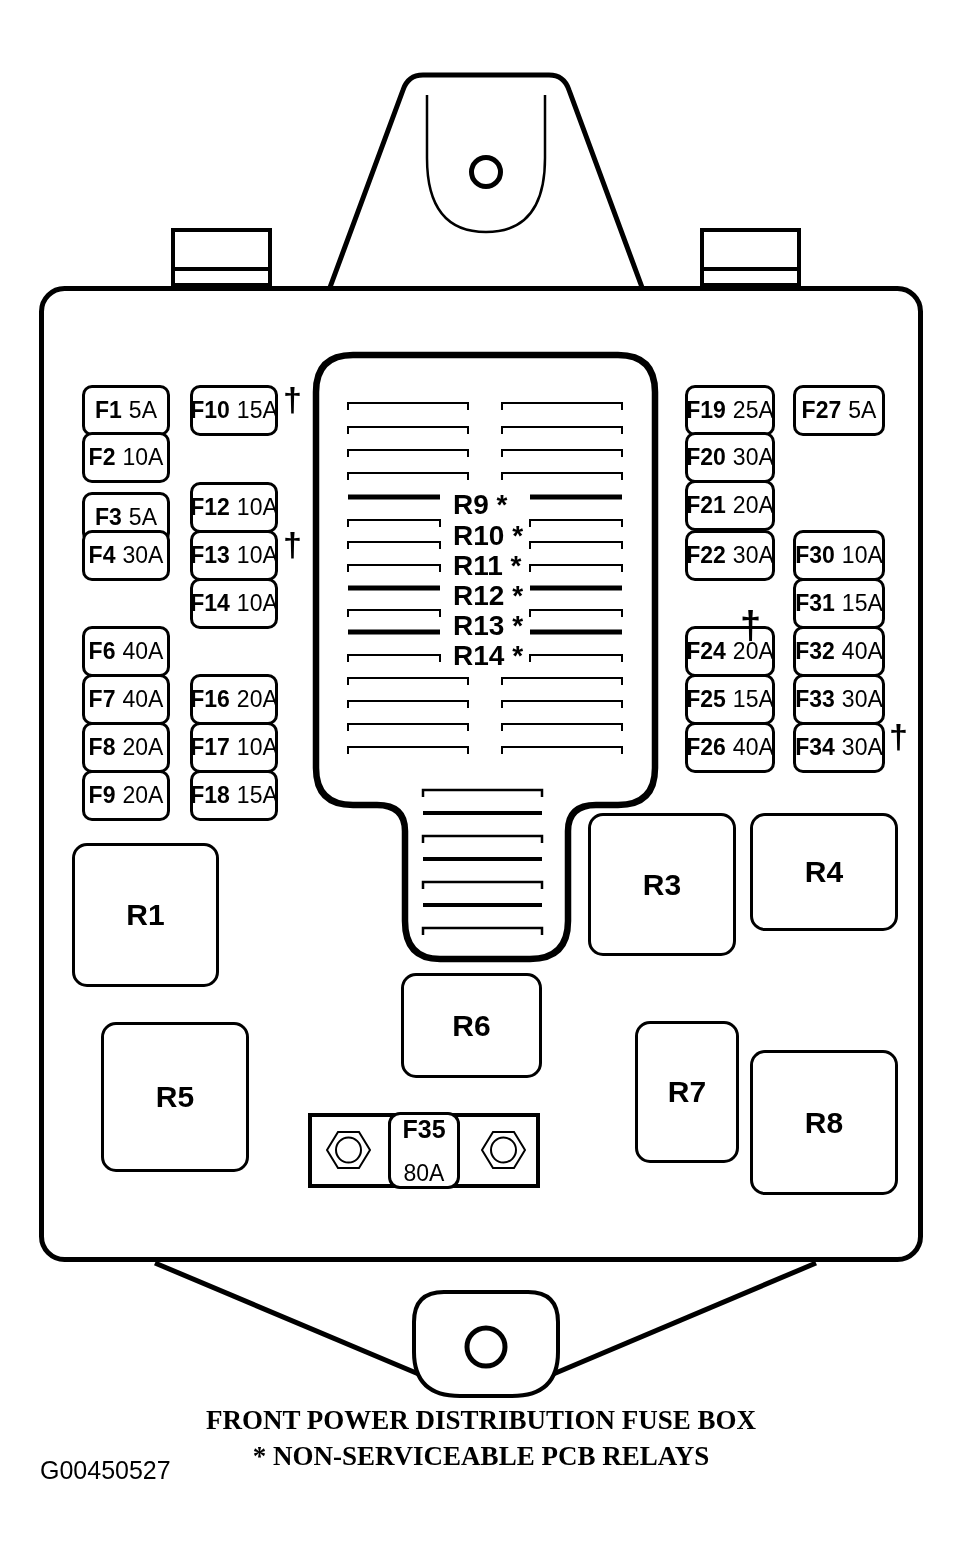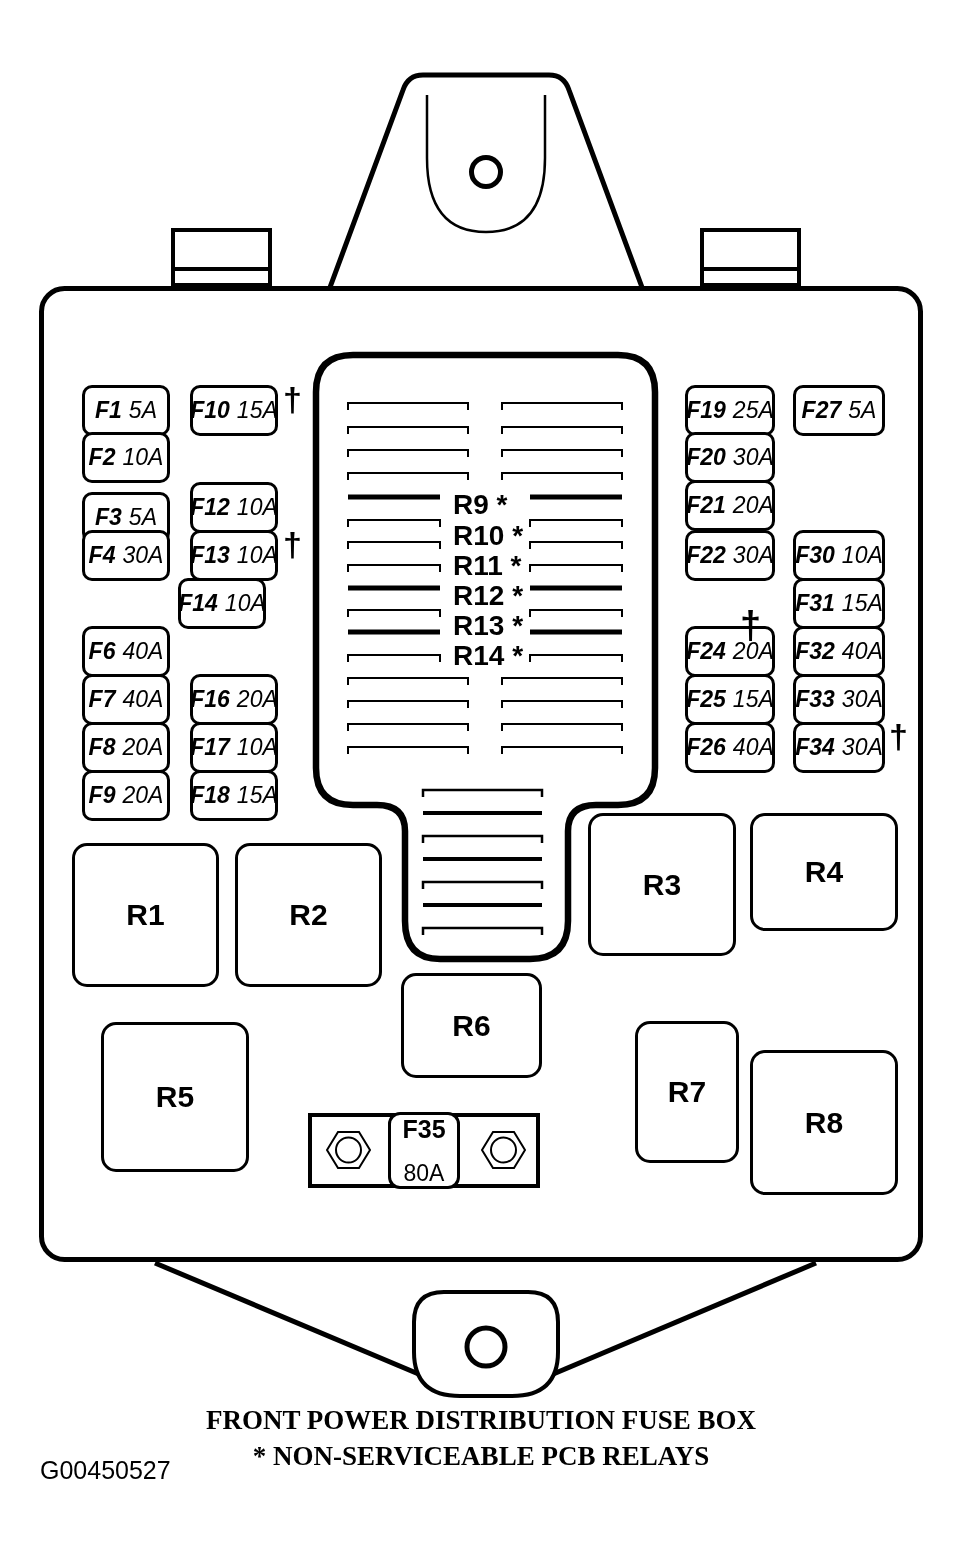--- a/index.html
+++ b/index.html
@@ -1,21 +1,21 @@
 <!DOCTYPE html>
 <html><head>
 <meta charset="utf-8">
 <style>
   html,body{margin:0;padding:0;background:#ffffff;}
   #stage{position:relative;width:962px;height:1558px;background:#fff;overflow:hidden;
          font-family:"Liberation Sans",sans-serif;color:#000;}
   #bg{position:absolute;left:0;top:0;}
   .fuse{position:absolute;height:51px;box-sizing:border-box;background:#fff;
         border:3px solid #000;border-radius:10px;display:flex;align-items:center;
-        justify-content:center;gap:7px;font-size:23px;line-height:1;font-style:italic;}
+        justify-content:center;gap:7px;font-size:23px;line-height:1;}
   .fuse .fid{font-weight:bold;}
   .relay{position:absolute;box-sizing:border-box;background:#fff;border:3px solid #000;
          border-radius:15px;display:flex;align-items:center;justify-content:center;
          font-size:30px;font-weight:bold;}
   .pcb{position:absolute;left:453px;height:30px;line-height:30px;font-size:28px;
        font-weight:bold;white-space:pre;}
   .dagger{position:absolute;font-size:34px;font-weight:bold;line-height:1;}
   .f35outer{position:absolute;left:308px;top:1113px;width:232px;height:75px;
             box-sizing:border-box;border:4px solid #000;background:transparent;}
   .f35tile{position:absolute;left:388px;top:1112px;width:72px;height:77px;
@@ -143,21 +143,21 @@
       <span class="famp">15A</span>
     </div>
   <div class="fuse" style="left:190px;top:482px;width:88px">
       <span class="fid">F12</span>
       <span class="famp">10A</span>
     </div>
   <div class="fuse" style="left:190px;top:530px;width:88px">
       <span class="fid">F13</span>
       <span class="famp">10A</span>
     </div>
-  <div class="fuse" style="left:178px;top:578px;width:88px">
+  <div class="fuse" style="left:190px;top:578px;width:88px">
       <span class="fid">F14</span>
       <span class="famp">10A</span>
     </div>
   <div class="fuse" style="left:190px;top:674px;width:88px">
       <span class="fid">F16</span>
       <span class="famp">20A</span>
     </div>
   <div class="fuse" style="left:190px;top:722px;width:88px">
       <span class="fid">F17</span>
       <span class="famp">10A</span>
@@ -227,21 +227,20 @@
   <div class="dagger" style="left:889px;top:719px">†</div>
 
   <div class="pcb" style="top:490px">R9 *</div>
   <div class="pcb" style="top:521px">R10 *</div>
   <div class="pcb" style="top:551px">R11 *</div>
   <div class="pcb" style="top:581px">R12 *</div>
   <div class="pcb" style="top:611px">R13 *</div>
   <div class="pcb" style="top:641px">R14 *</div>
 
   <div class="relay" style="left:72px;top:843px;width:147px;height:144px">R1</div>
-  <div class="relay" style="left:235px;top:843px;width:147px;height:144px">R2</div>
   <div class="relay" style="left:588px;top:813px;width:148px;height:143px">R3</div>
   <div class="relay" style="left:750px;top:813px;width:148px;height:118px">R4</div>
   <div class="relay" style="left:101px;top:1022px;width:148px;height:150px">R5</div>
   <div class="relay" style="left:401px;top:973px;width:141px;height:105px">R6</div>
   <div class="relay" style="left:635px;top:1021px;width:104px;height:142px">R7</div>
   <div class="relay" style="left:750px;top:1050px;width:148px;height:145px">R8</div>
 
   <div class="f35outer"></div>
   <div class="f35tile">
     <span class="fid">F35</span>

